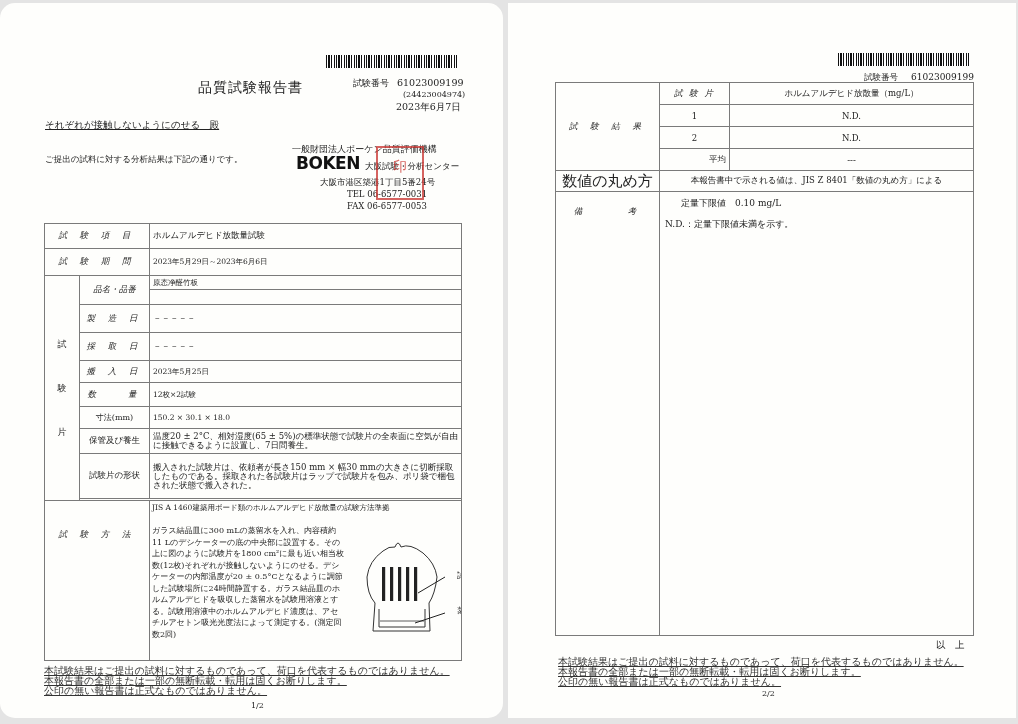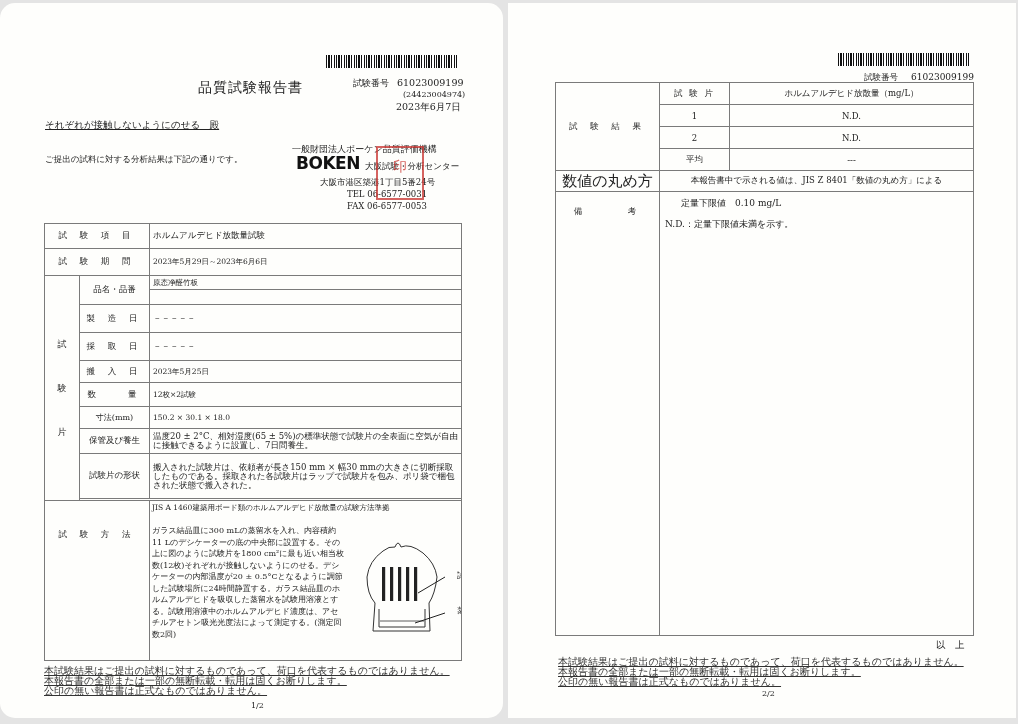--- a/index.html
+++ b/index.html
@@ -6,21 +6,21 @@
   body { width:1018px; height:724px; background:#e4e4e4; position:relative; overflow:hidden;
          font-family:"DejaVu Serif","Liberation Serif",serif; color:#222; }
   .page { position:absolute; top:3px; height:715px; background:#fefefc; }
   #p1 { left:0; width:503px;border-radius:15px; }
   #p2 { left:508px; width:508px; }
   .abs { position:absolute; white-space:nowrap; }
   .barcode { position:absolute; height:13px;
     background: repeating-linear-gradient(90deg,#111 0 1px,#fff 1px 2px,#111 2px 4px,#fff 4px 5px,#111 5px 6px,#fff 6px 8px,#111 8px 9px,#fff 9px 10px); }
   .t { position:absolute; border-collapse:collapse; table-layout:fixed; }
   .t td { border:1px solid #7a7a7a; padding:0 3px; font-size:8.5px; vertical-align:middle; overflow:hidden; }
-  .lbl { text-align:center; letter-spacing:5px; font-size:9px; }
+  .lbl { text-align:center; letter-spacing:5px; font-size:9px;font-style:italic; }
   .sm { font-size:7px; line-height:9px; }
   .foot { font-size:10px; line-height:10px; color:#333;text-decoration:underline; }
   .stamp { position:absolute; border:2px solid #c8302c; color:#c8302c; opacity:0.75; font-size:8px; line-height:9px; text-align:center; }
   .boken { font-family:"DejaVu Sans","Liberation Sans",sans-serif; font-weight:bold; font-size:17px; letter-spacing:-0.5px; color:#111; }
 </style>
 </head>
 <body>
 
 <div class="page" id="p1">
   <div class="barcode" style="left:326px;top:52px;width:132px;"></div>
@@ -154,21 +154,21 @@
     </tr>
     <tr style="height:22px">
       <td style="text-align:center">1</td>
       <td style="text-align:center">N.D.</td>
     </tr>
     <tr style="height:22px">
       <td style="text-align:center">2</td>
       <td style="text-align:center">N.D.</td>
     </tr>
     <tr style="height:22px">
-      <td style="text-align:center">平均</td>
+      <td style="text-align:right">平均</td>
       <td style="text-align:center">---</td>
     </tr>
     <tr style="height:21px">
       <td style="text-align:center;font-size:15px">数値の丸め方</td>
       <td colspan="2" style="text-align:center">本報告書中で示される値は、JIS Z 8401「数値の丸め方」による</td>
     </tr>
     <tr style="height:444px">
       <td class="lbl" style="vertical-align:top;padding-top:14px;">備　　　考</td>
       <td colspan="2" style="vertical-align:top;font-size:9px;">
         <div style="margin:5px 0 0 18px;">定量下限値　0.10 mg/L</div>

